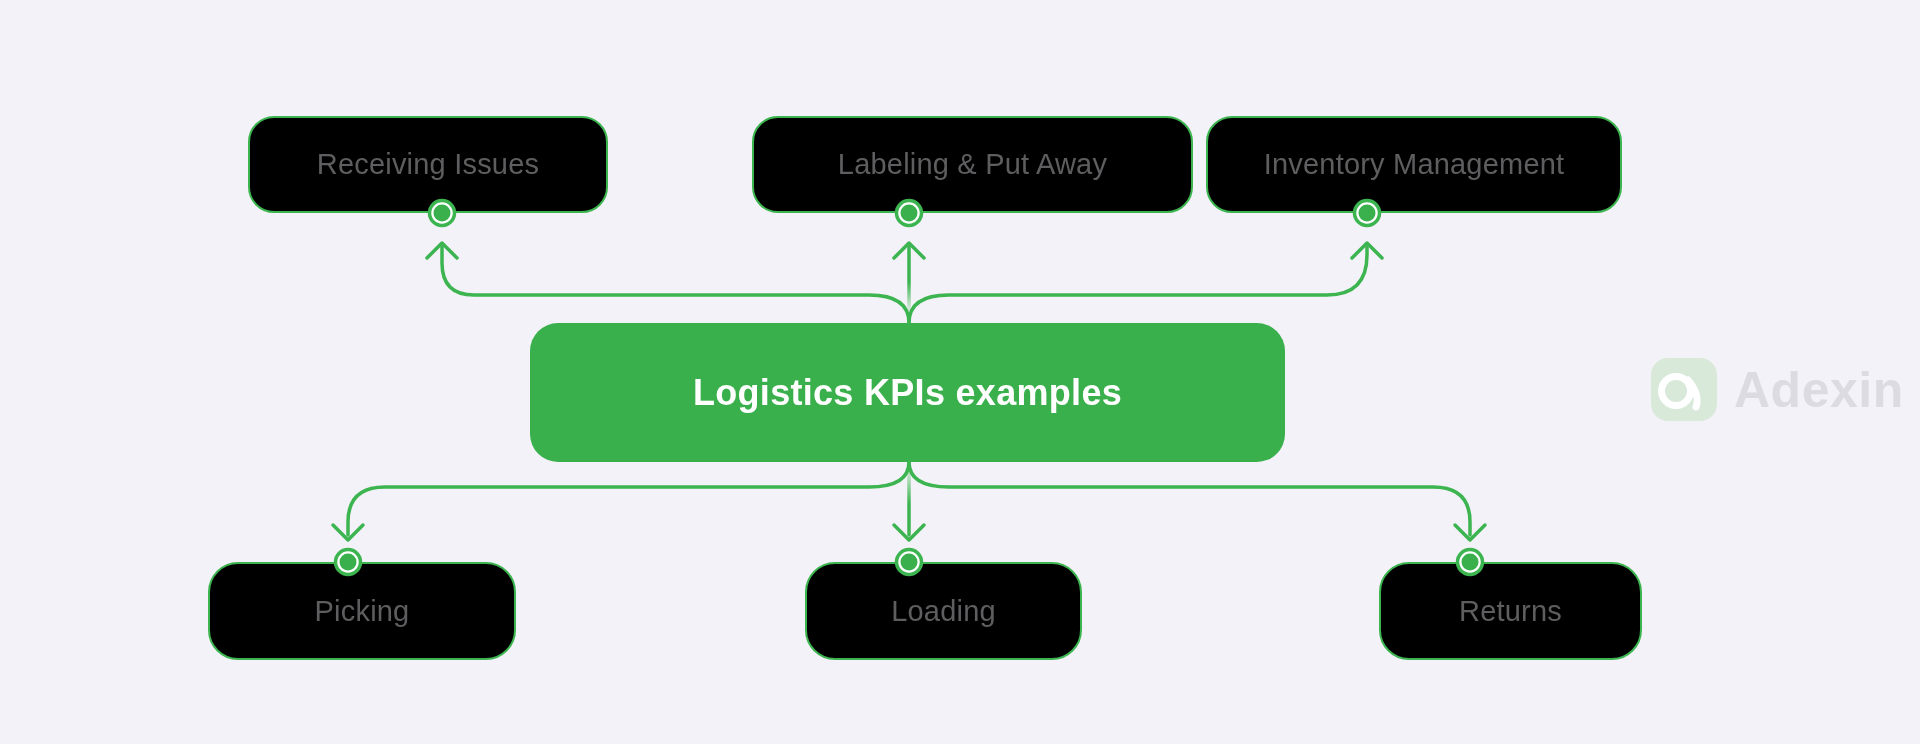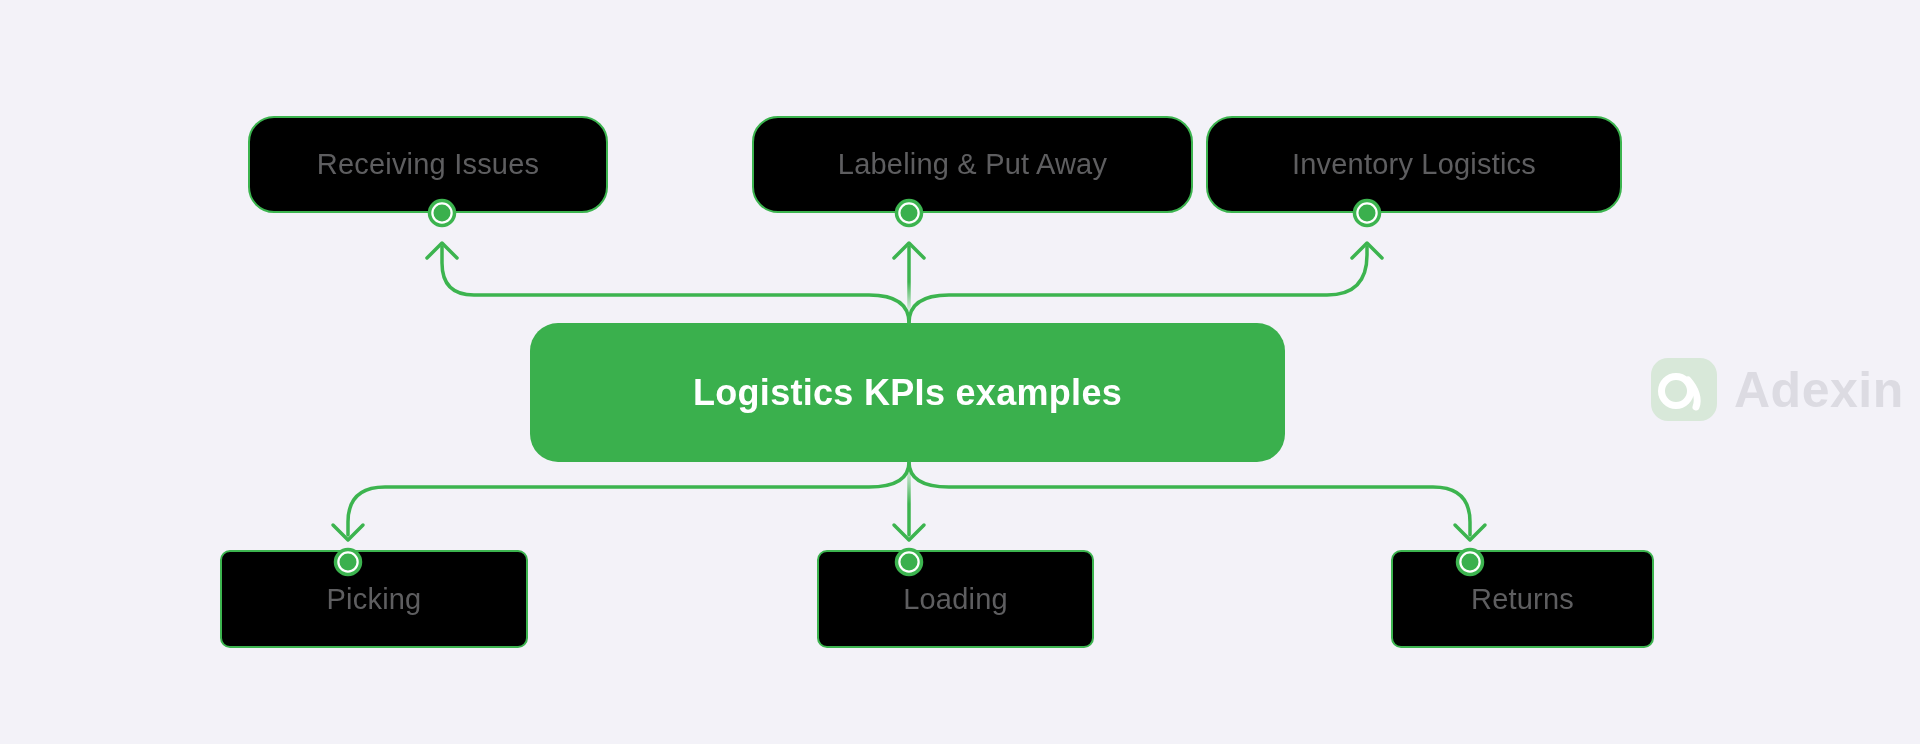--- a/index.html
+++ b/index.html
@@ -19,21 +19,21 @@
     display: flex;
     align-items: center;
     justify-content: center;
     color: #5e5e60;
     font-size: 29px;
     letter-spacing: 0.2px;
     box-sizing: border-box;
     white-space: nowrap;
   }
   .node.top { top: 116px; height: 97px; border-radius: 26px; }
-  .node.bottom { top: 550px; height: 98px; border-radius: 10px; margin-left: 12px; }
+  .node.bottom { top: 562px; height: 98px; border-radius: 30px; }
   #n-receiving { left: 248px;  width: 360px; }
   #n-labeling  { left: 712px;  width: 441px; margin-left: 40px; }
   #n-inventory { left: 1206px; width: 416px; }
   #n-picking   { left: 208px;  width: 308px; }
   #n-loading   { left: 805px;  width: 277px; }
   #n-returns   { left: 1379px; width: 263px; }
 
   
   #center-node {
     position: absolute;
@@ -86,21 +86,21 @@
 
 <div class="canvas">
 
   <div class="node top" id="n-receiving">
     <span>Receiving Issues</span>
   </div>
   <div class="node top" id="n-labeling">
     <span>Labeling &amp; Put Away</span>
   </div>
   <div class="node top" id="n-inventory">
-    <span>Inventory Logistics</span>
+    <span>Inventory Management</span>
   </div>
 
   <div id="center-node">
     <span>Logistics KPIs examples</span>
   </div>
 
   <div class="node bottom" id="n-picking">
     <span>Picking</span>
   </div>
   <div class="node bottom" id="n-loading">

